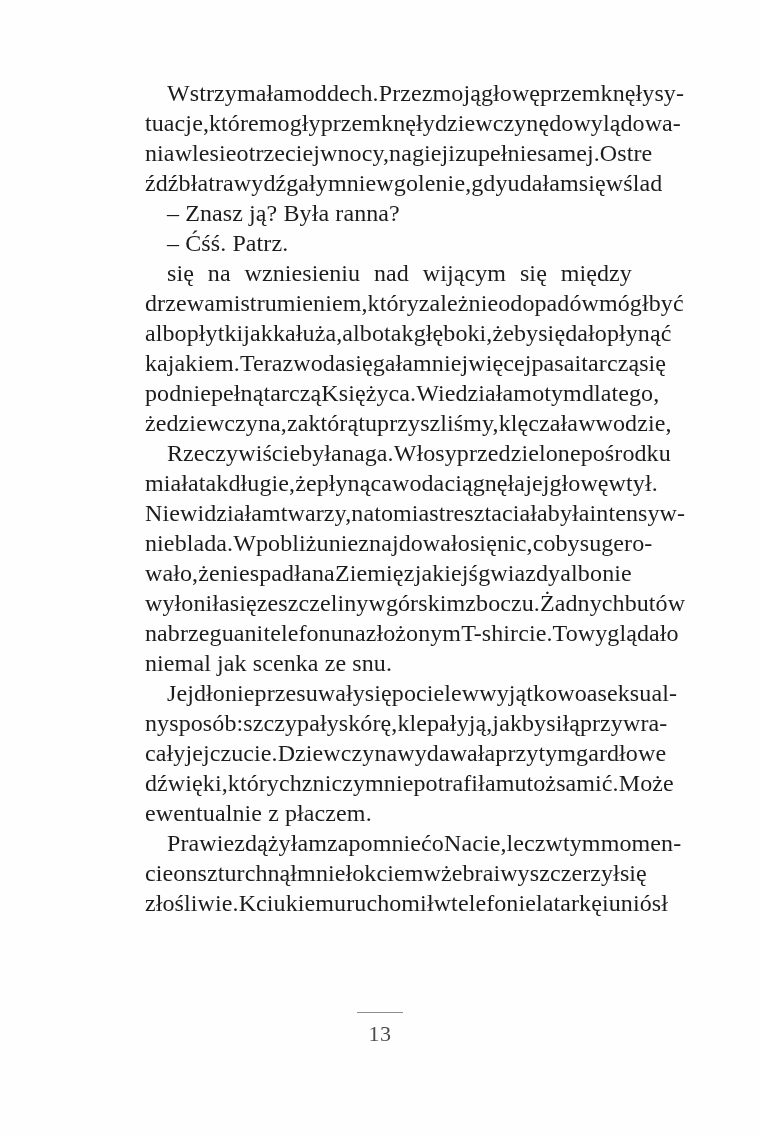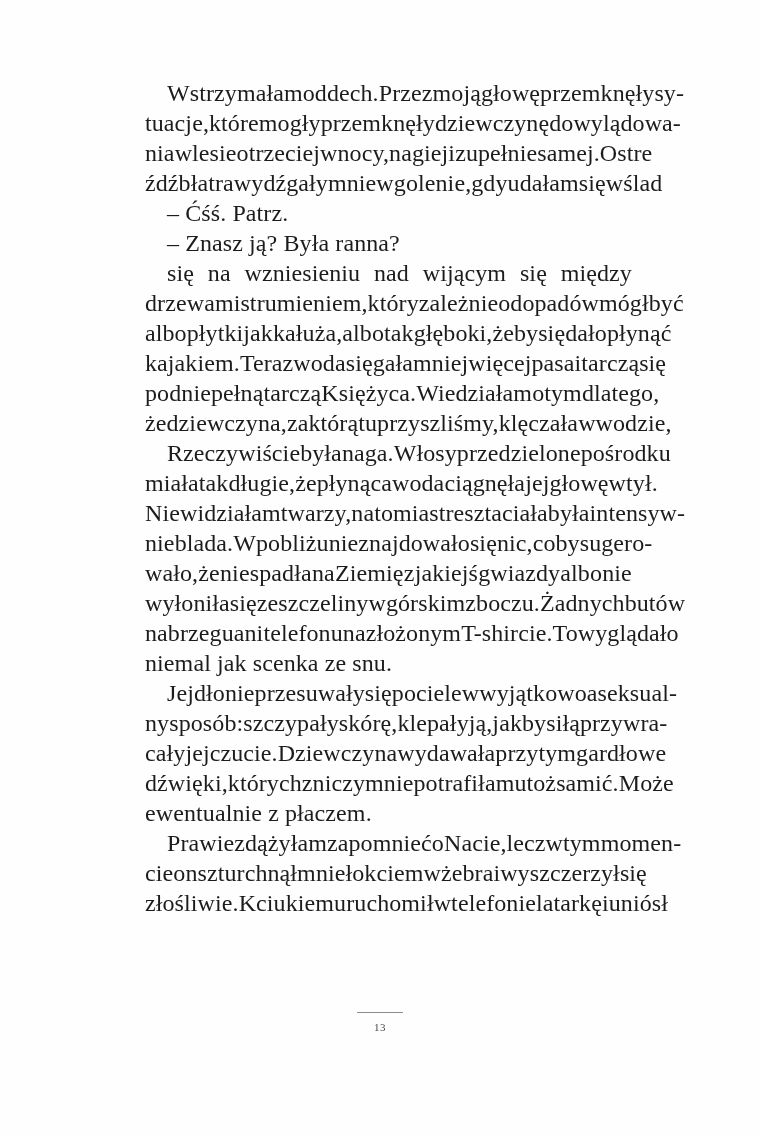--- a/index.html
+++ b/index.html
@@ -72,21 +72,21 @@
     width: 760px;
     text-align: center;
   }
   .folio-rule {
     width: 46px;
     height: 1px;
     background: #8c8c8c;
     margin: 0 auto 8px auto;
   }
   .folio-num {
-    font-size: 11px;
+    font-size: 22px;
     color: #4a4a4a;
     letter-spacing: 0.5px;
     font-family: "Liberation Serif", "DejaVu Serif", serif;
   }
 </style>
 </head>
 <body>
 
 <div class="page">
 
@@ -132,24 +132,24 @@
           <span>w</span>
           <span>golenie,</span>
           <span>gdy</span>
           <span>udałam</span>
           <span>się</span>
           <span>w</span>
           <span>ślad</span>
         </div>
       </div>
       <div>
+        <div class="line last indent">– Znasz ją? Była ranna?</div>
+      </div>
+      <div>
         <div class="line last indent">– Ćśś. Patrz.</div>
-      </div>
-      <div>
-        <div class="line last indent">– Znasz ją? Była ranna?</div>
       </div>
       <div>
         <div class="line just indent">
           <span>się</span>
           <span>na</span>
           <span>wzniesieniu</span>
           <span>nad</span>
           <span>wijącym</span>
           <span>się</span>
           <span>między</span>

